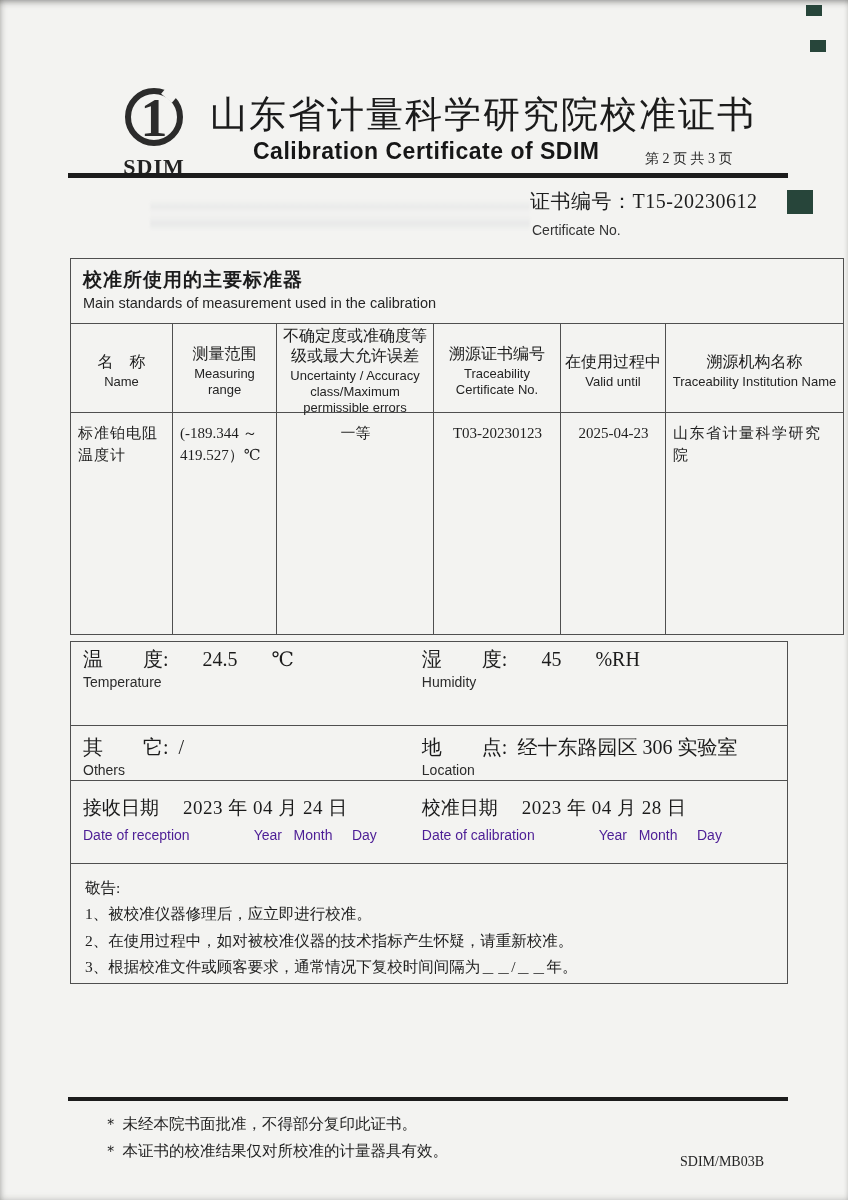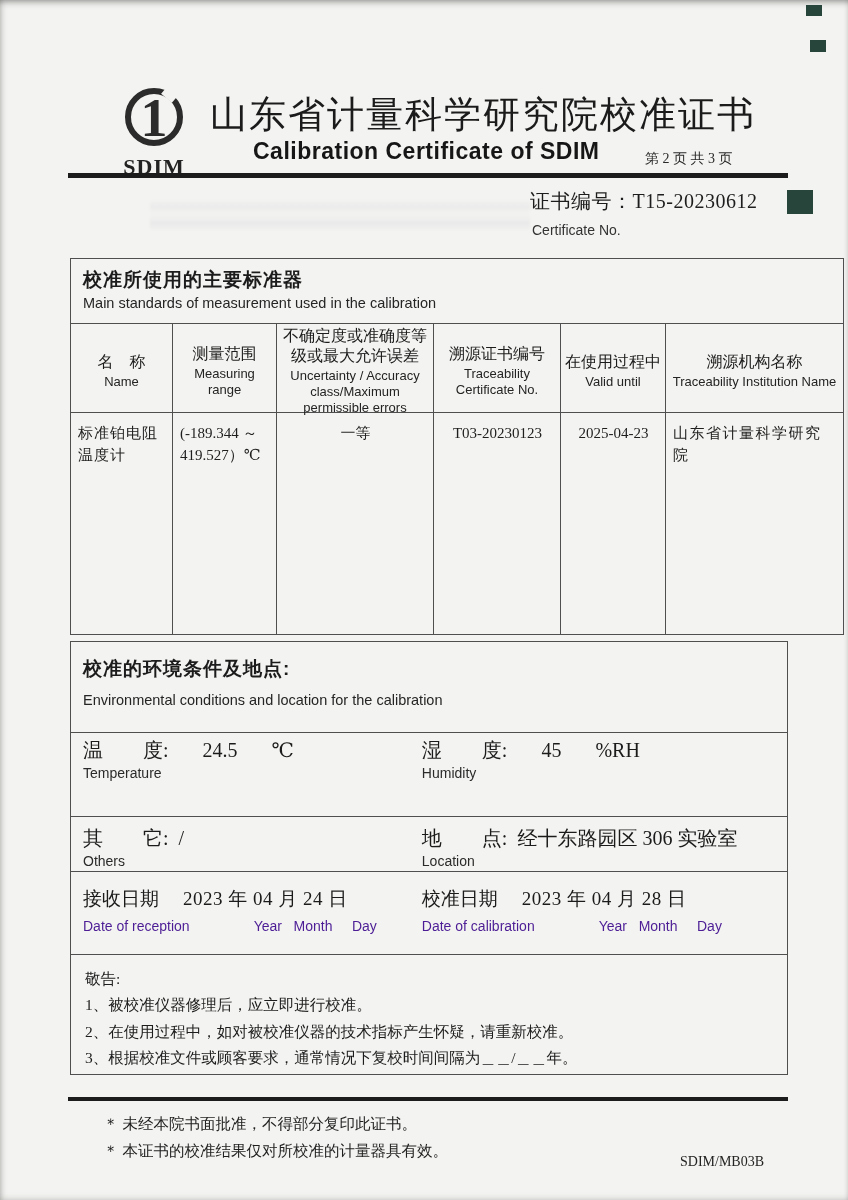--- a/index.html
+++ b/index.html
@@ -155,24 +155,20 @@
       <div class="data-cell ls1">标准铂电阻温度计</div>
       <div class="data-cell">(-189.344 ～ 419.527）℃</div>
       <div class="data-cell c-center">一等</div>
       <div class="data-cell c-center">T03-20230123</div>
       <div class="data-cell c-center">2025-04-23</div>
       <div class="data-cell ls15">山东省计量科学研究院</div>
     </div>
   </div>
 
   <div class="lower-box">
-    <div class="lrow env-head">
-      <div class="env-head-cn">校准的环境条件及地点:</div>
-      <div class="env-head-en">Environmental conditions and location for the calibration</div>
-    </div>
 
     <div class="lrow row-temp">
       <div class="half-l">
         <div class="cnline">
           <span class="pre">温　　度:</span>
           <span class="val">24.5</span>
           <span class="unit">℃</span>
         </div>
         <div class="enline">Temperature</div>
       </div>

